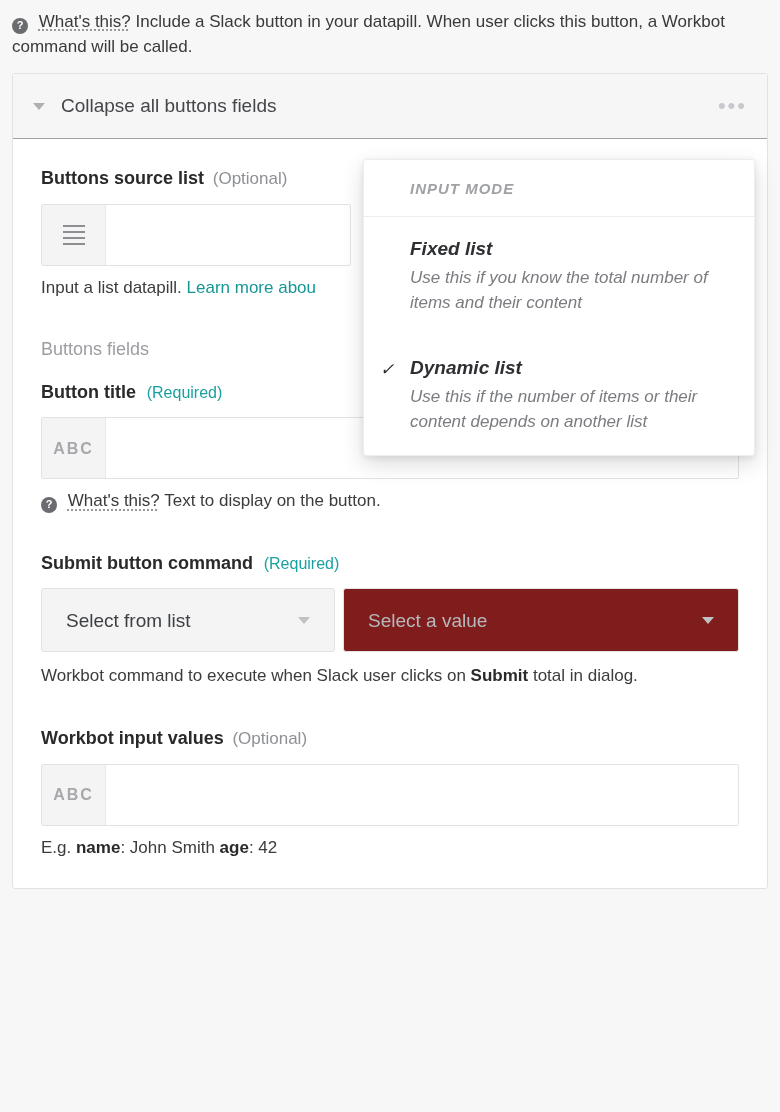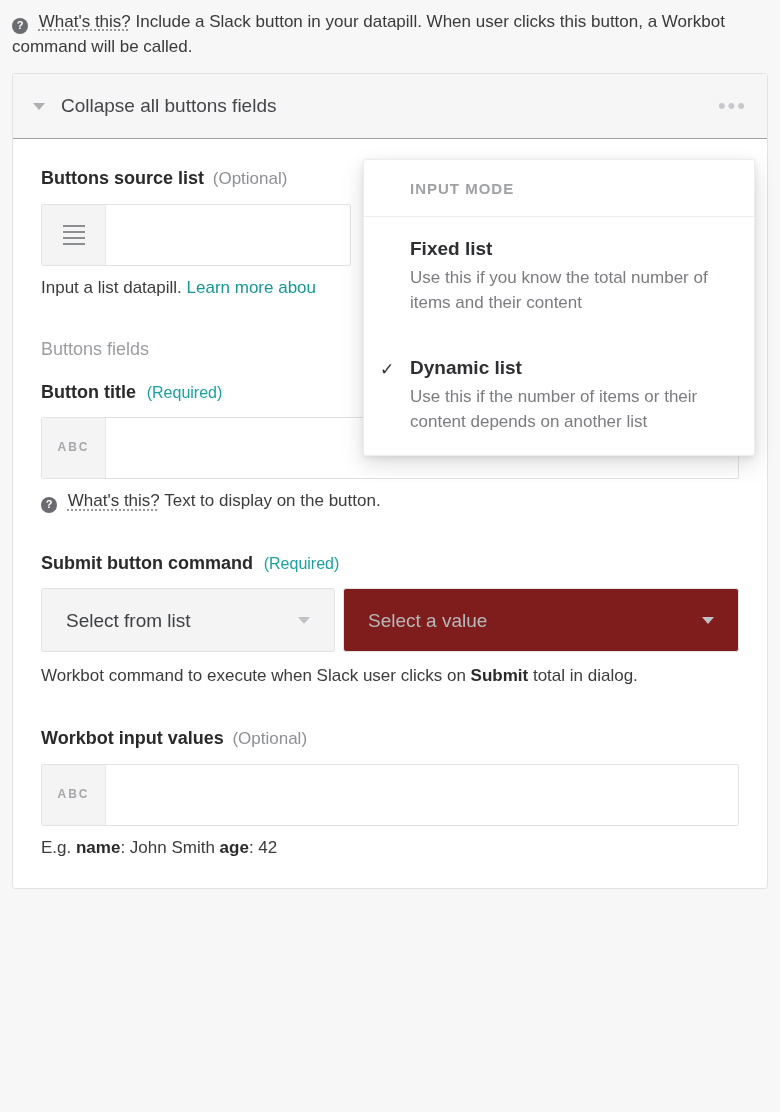--- a/index.html
+++ b/index.html
@@ -86,21 +86,21 @@
     margin-bottom: 10px;
   }
   .input-prefix {
     width: 64px;
     background: #f4f4f5;
     display: flex;
     align-items: center;
     justify-content: center;
     border-right: 1px solid #e9e9eb;
   }
-  .abc-label { color: #a6a8ac; font-size: 12px; letter-spacing: 2px; font-weight: 600; }
+  .abc-label { color: #a6a8ac; font-size: 16px; letter-spacing: 2px; font-weight: 600; }
   .list-lines {
     display: flex; flex-direction: column; gap: 4px;
   }
   .list-lines span { display:block; width: 22px; height: 2px; background:#8c8e92; }
   .input-area { flex:1; }
 
   .helper-text { color: #3c3c3c; font-size: 17px; margin-top: 6px; }
   .link-teal { color: #179696; }
 
   .select-row { display: flex; gap: 8px; margin-bottom: 12px; }
@@ -128,20 +128,21 @@
   .popover {
     position: absolute;
     top: 20px;
     right: 12px;
     width: 392px;
     background: #fff;
     border: 1px solid #eceded;
     border-radius: 3px;
     box-shadow: 0 8px 22px rgba(0,0,0,0.14), 0 2px 6px rgba(0,0,0,0.08);
     z-index: 5;
+    font-style: italic;
   }
   .popover-head {
     padding: 18px 22px 16px 46px;
     border-bottom: 1px solid #eceded;
     color: #9fa1a5;
     font-size: 15px;
     letter-spacing: 1px;
     font-weight: 700;
   }
   .popover-item {

